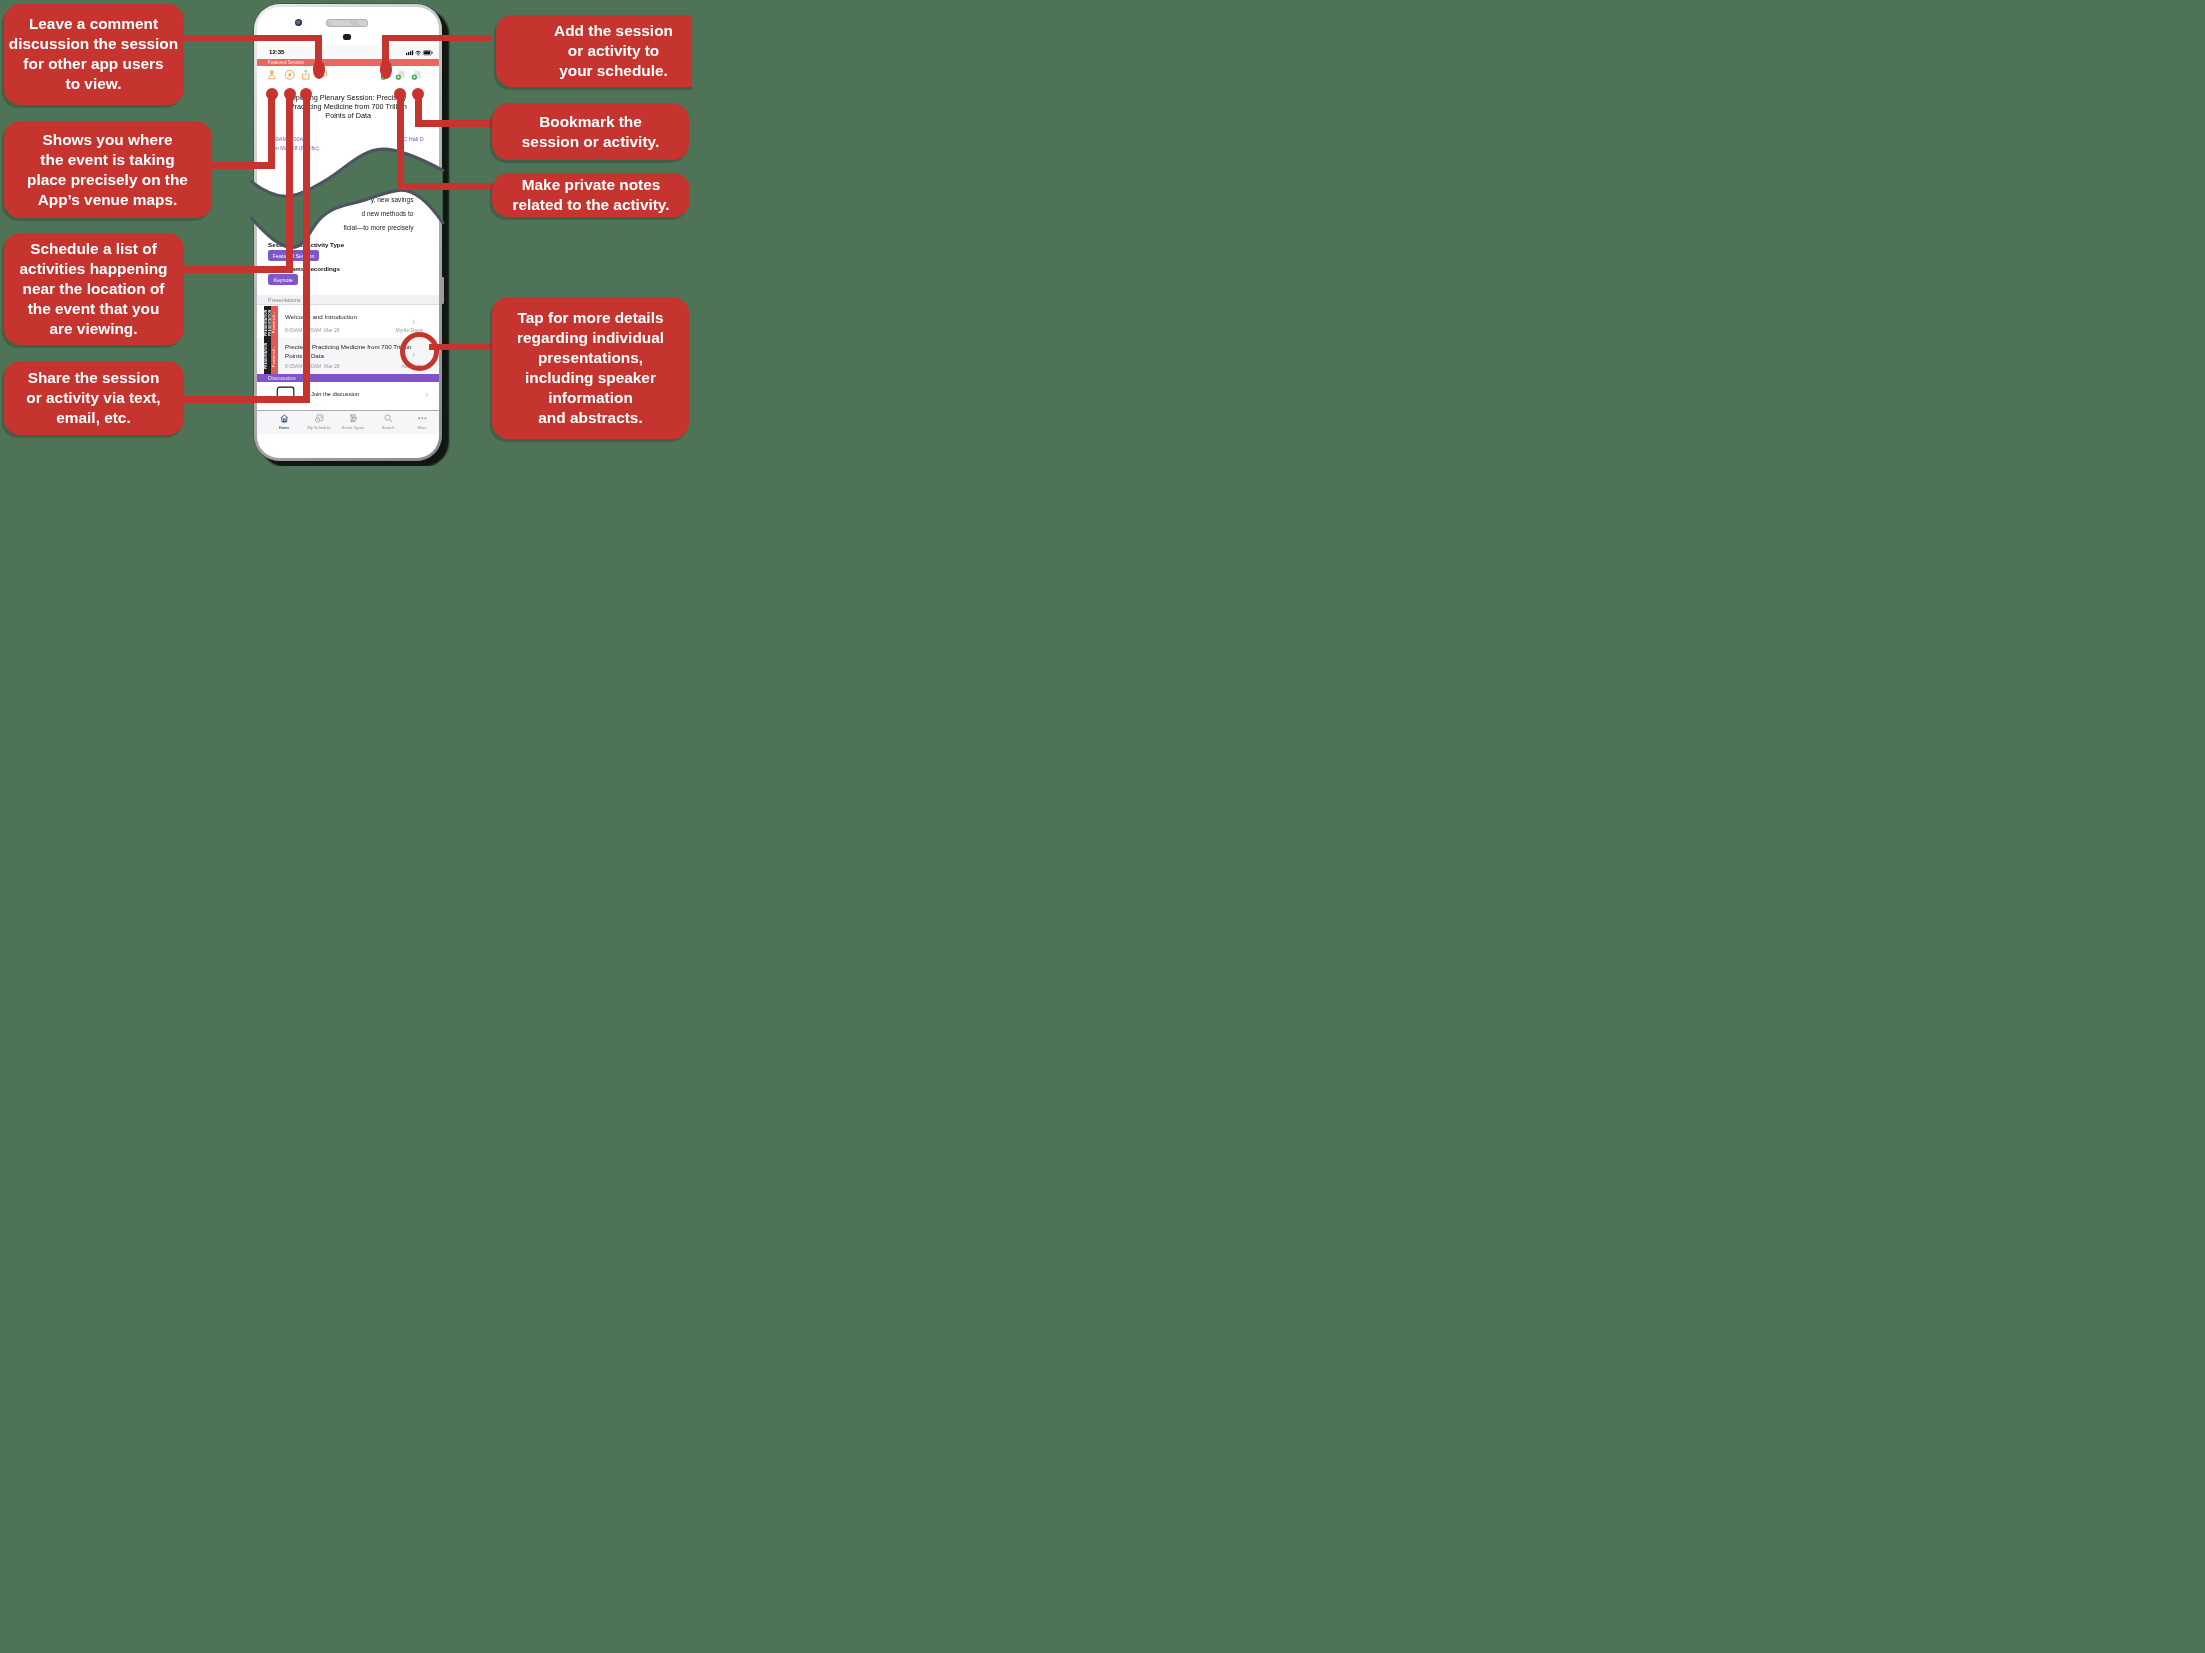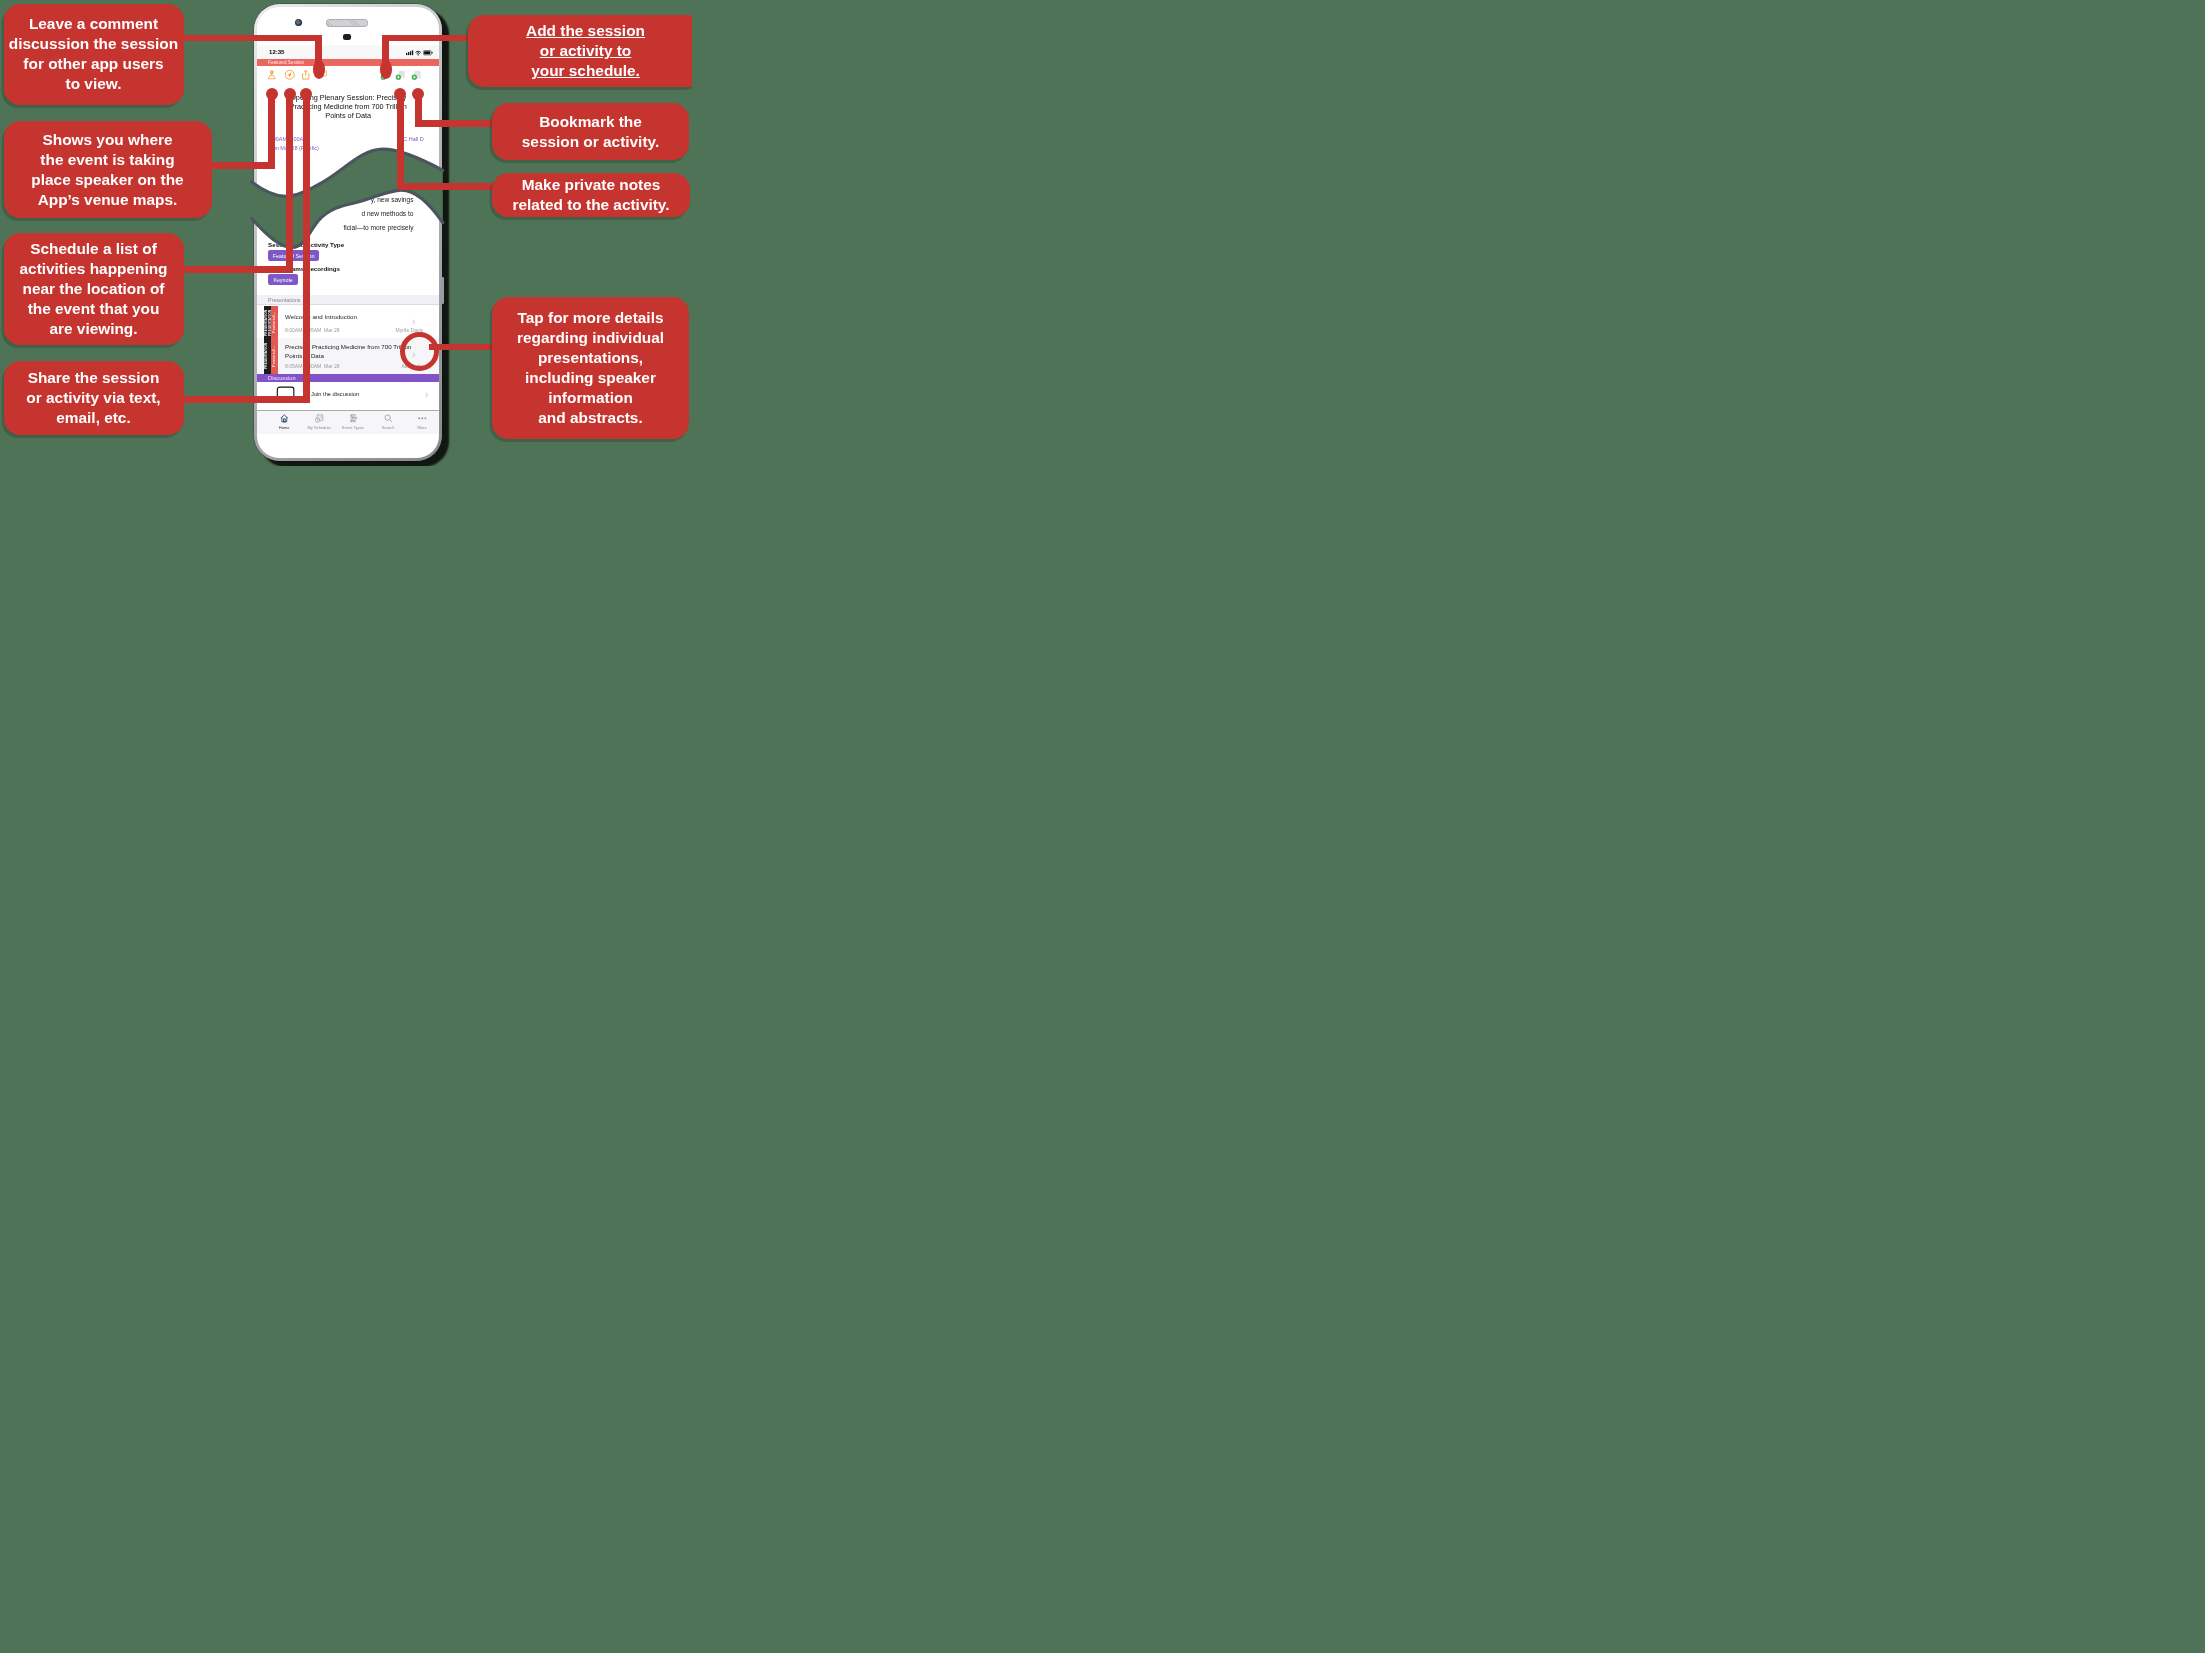--- a/index.html
+++ b/index.html
@@ -272,36 +272,36 @@
 
 <div class="co" style="left:3.5px;top:3.5px;width:180px;height:101px;">
   <div>Leave a comment</div>
     <div>discussion the session</div>
   <div>for other app users</div>
     <div>to view.</div>
 </div>
 <div class="co" style="left:3.5px;top:121px;width:208px;height:97px;">
   <div>Shows you where</div>
     <div>the event is taking</div>
-  <div>place speaker on the</div>
+  <div>place precisely on the</div>
     <div>App’s venue maps.</div>
 </div>
 <div class="co" style="left:3.5px;top:233px;width:180px;height:112px;">
   <div>Schedule a list of</div>
     <div>activities happening</div>
   <div>near the location of</div>
     <div>the event that you</div>
   <div>are viewing.</div>
 </div>
 <div class="co" style="left:3.5px;top:361px;width:180px;height:74px;">
   <div>Share the session</div>
     <div>or activity via text,</div>
   <div>email, etc.</div>
 </div>
-<div class="co" style="left:468px;top:15px;width:235px;height:72px;text-decoration:underline;">
+<div class="co" style="left:496px;top:15px;width:235px;height:72px;">
   <div>Add the session</div>
     <div>or activity to</div>
   <div>your schedule.</div>
 </div>
 <div class="co" style="left:492px;top:103px;width:197px;height:57px;">
   <div>Bookmark the</div>
     <div>session or activity.</div>
 </div>
 <div class="co" style="left:492px;top:173px;width:198px;height:44px;">
   <div>Make private notes</div>

